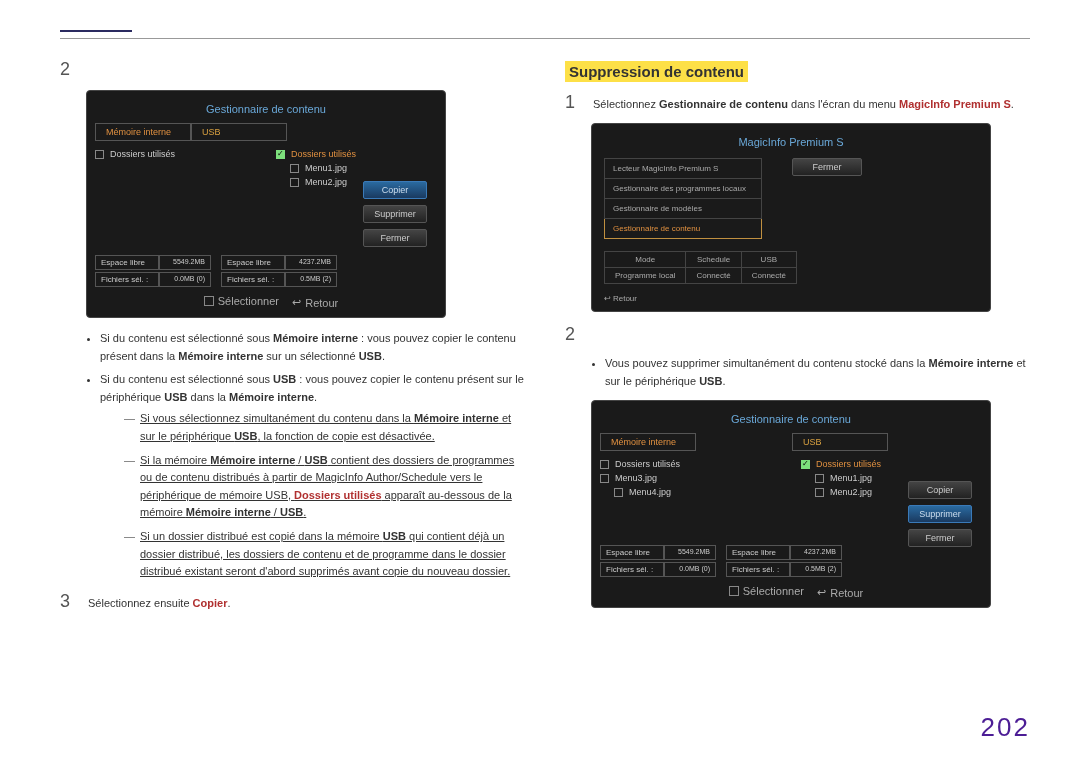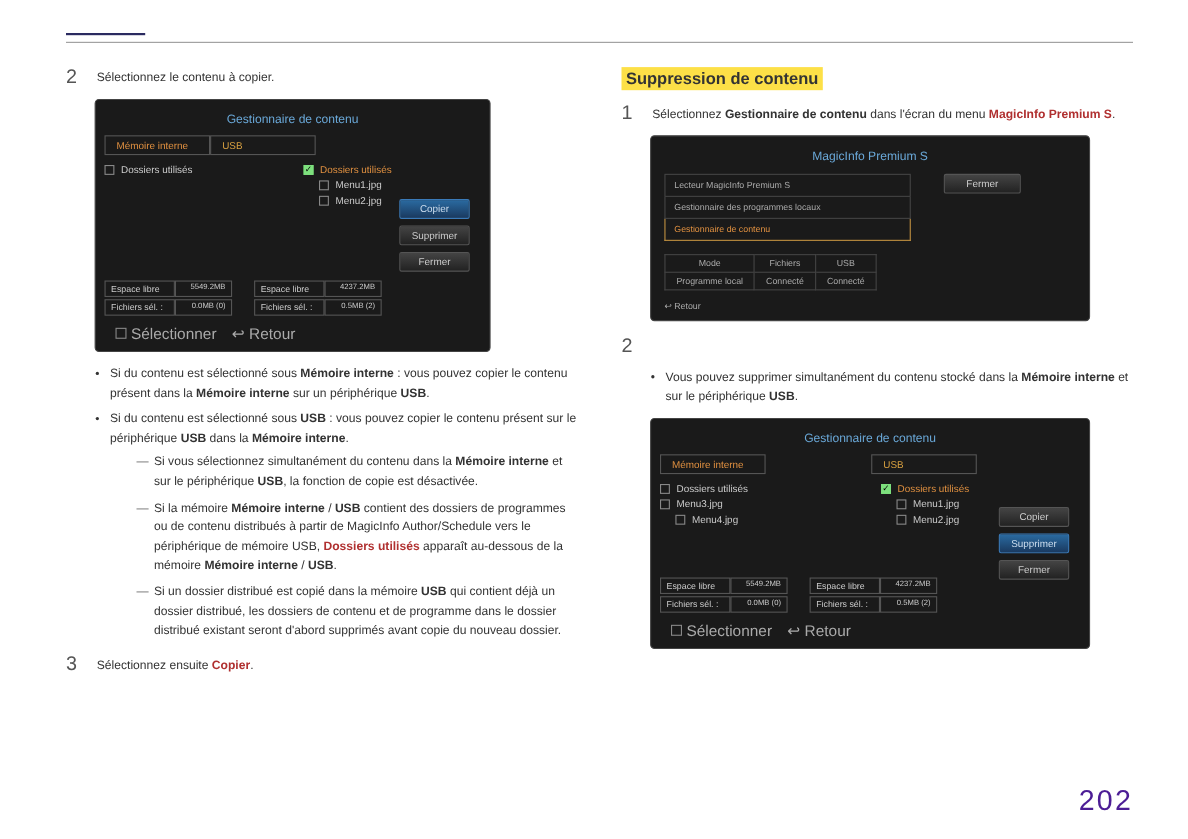--- a/index.html
+++ b/index.html
@@ -15,21 +15,21 @@
   }
   .topline { border-top: 2px solid #2a2a60; width: 72px; margin-bottom: 6px; }
   .hr { border-top: 1px solid #999; margin-bottom: 20px; }
   .twocol { display: flex; gap: 40px; }
   .col { flex: 1; }
   .step { display: flex; gap: 12px; margin-bottom: 10px; }
   .step-num { font-size: 18px; color: #555; width: 16px; flex-shrink: 0; }
   .step-text { padding-top: 4px; line-height: 1.5; }
   .bullets { margin-left: 28px; margin-top: 8px; }
   .bullets li { list-style: disc; margin-left: 12px; line-height: 1.6; margin-bottom: 6px; }
-  .sub { margin-left: 12px; margin-top: 4px; }
+  .sub { margin-left: 12px; margin-top: 4px; text-decoration: underline; }
   .sub li { list-style: none; position: relative; padding-left: 16px; line-height: 1.6; margin-bottom: 6px; }
   .sub li::before { content: "―"; position: absolute; left: 0; color: #666; }
   .bold { font-weight: 600; }
   .red { color: #b03030; font-weight: 600; }
   .highlight { background: #fde047; color: #333; font-weight: 700; font-size: 15px; padding: 2px 4px; display: inline-block; margin-bottom: 10px; margin-top: 2px; }
   .pagenum { position: absolute; right: 50px; bottom: 20px; font-size: 26px; color: #4c1d95; letter-spacing: 2px; }
 
   
   .panel { background: #1a1a1a; border: 1px solid #444; border-radius: 4px; padding: 8px; color: #ccc; font-size: 9px; margin: 10px 0 12px 26px; width: 360px; }
   .panel .title { color: #6aa8d8; text-align: center; font-size: 11px; margin-bottom: 8px; margin-top: 4px; }
@@ -38,34 +38,34 @@
   .tabcell.on { color: #d8a040; }
   .filerow { display: flex; align-items: center; gap: 6px; padding: 2px 0; }
   .cb { width: 9px; height: 9px; border: 1px solid #888; display: inline-block; }
   .cb.ck { background: #7de07d; border-color: #7de07d; position: relative; }
   .cb.ck::after { content: "✓"; color: #000; font-size: 8px; position: absolute; top: -2px; left: 0; }
   .orange { color: #e09040; }
   .panel .btncol { position: absolute; right: 10px; display: flex; flex-direction: column; gap: 6px; }
   .pnlbody { position: relative; min-height: 100px; }
   .pbtn { background: linear-gradient(#2a6aa0,#1a3a60); color: #cde; border: 1px solid #3a7ab8; border-radius: 2px; padding: 3px 10px; font-size: 9px; text-align: center; width: 64px; }
   .pbtn.gray { background: linear-gradient(#444,#222); border-color: #555; color: #ccc; }
-  .statgrid { display: flex; gap: 20px; margin-top: 8px; }
+  .statgrid { display: flex; gap: 10px; margin-top: 8px; }
   .statcol { display: flex; flex-direction: column; gap: 2px; }
   .statrow { display: flex; }
   .statlabel { border: 1px solid #555; padding: 2px 5px; width: 64px; font-size: 8px; }
   .statval { border: 1px solid #555; padding: 2px 5px; width: 52px; font-size: 7px; text-align: right; }
-  .pfoot { text-align: left; font-size: 14px; color: #aaa; margin-top: 8px; }
+  .pfoot { text-align: center; font-size: 11px; color: #aaa; margin-top: 8px; }
   .pfoot .k { display: inline-flex; align-items: center; gap: 4px; margin-left: 10px; }
   .iconbox { width: 10px; height: 10px; border: 1px solid #888; display: inline-block; }
 
   
   .menuPanel { background: #1a1a1a; border: 1px solid #444; border-radius: 4px; padding: 8px 12px 8px 12px; color: #ccc; font-size: 9px; margin: 10px 0 12px 26px; width: 400px; }
   .menuPanel .title { color: #6aa8d8; text-align: center; font-size: 11px; margin: 4px 0 10px; }
   .mprow { display: flex; gap: 30px; align-items: flex-start; }
-  .mplist { border: 0; width: 224px; }
+  .mplist { border: 0; width: 158px; }
   .mpitem { border: 1px solid #444; border-top: 0; padding: 5px 8px; color: #aaa; font-size: 8px; }
   .mpitem:first-child { border-top: 1px solid #444; }
   .mpitem.sel { color: #e09040; border-color: #c09040; }
   .mpclose { }
   .mptable { margin-top: 12px; border-collapse: collapse; }
   .mptable td { border: 1px solid #444; padding: 3px 10px; font-size: 8px; color: #aaa; text-align: center; }
   .mpfoot { text-align: left; margin-top: 10px; font-size: 8px; color: #aaa; }
 
   .splitlist { display: flex; gap: 20px; }
   .splitcol { flex: 1; }
@@ -75,21 +75,20 @@
 
 <div class="topline"></div>
 <div class="hr"></div>
 
 <div class="twocol">
 
   <div class="col">
 
     <div class="step">
       <div class="step-num">2</div>
-      <div class="step-text">Sélectionnez le contenu à copier.</div>
     </div>
 
     <div class="panel">
       <div class="title">Gestionnaire de contenu</div>
       <div class="tabs">
         <div class="tabcell" style="color:#e09040">Mémoire interne</div>
         <div class="tabcell on">USB</div>
       </div>
       <div class="pnlbody">
         <div class="splitlist">
@@ -149,21 +148,21 @@
           </span>
         <span class="k">
             <span>↩</span>
             <span>Retour</span>
           </span>
       </div>
     </div>
 
     <ul class="bullets">
       <li>
-        <span>Si du contenu est sélectionné sous </span><span class="bold">Mémoire interne</span><span> : vous pouvez copier le contenu présent dans la </span><span class="bold">Mémoire interne</span><span> sur un périphérique </span><span class="bold">USB</span><span>.</span>
+        <span>Si du contenu est sélectionné sous </span><span class="bold">Mémoire interne</span><span> : vous pouvez copier le contenu présent dans la </span><span class="bold">Mémoire interne</span><span> sur un sélectionné </span><span class="bold">USB</span><span>.</span>
       </li>
       <li>
         <span>Si du contenu est sélectionné sous </span><span class="bold">USB</span><span> : vous pouvez copier le contenu présent sur le périphérique </span><span class="bold">USB</span><span> dans la </span><span class="bold">Mémoire interne</span><span>.</span>
         <ul class="sub">
           <li><span>Si vous sélectionnez simultanément du contenu dans la </span><span class="bold">Mémoire interne</span><span> et sur le périphérique </span><span class="bold">USB</span><span>, la fonction de copie est désactivée.</span></li>
           <li><span>Si la mémoire </span><span class="bold">Mémoire interne</span><span> / </span><span class="bold">USB</span><span> contient des dossiers de programmes ou de contenu distribués à partir de MagicInfo Author/Schedule vers le périphérique de mémoire USB, </span><span class="red">Dossiers utilisés</span><span> apparaît au-dessous de la mémoire </span><span class="bold">Mémoire interne</span><span> / </span><span class="bold">USB</span><span>.</span></li>
           <li><span>Si un dossier distribué est copié dans la mémoire </span><span class="bold">USB</span><span> qui contient déjà un dossier distribué, les dossiers de contenu et de programme dans le dossier distribué existant seront d'abord supprimés avant copie du nouveau dossier.</span></li>
         </ul>
       </li>
     </ul>
@@ -181,31 +180,32 @@
       <div class="step-num">1</div>
       <div class="step-text"><span>Sélectionnez </span><span class="bold">Gestionnaire de contenu</span><span> dans l'écran du menu </span><span class="red">MagicInfo Premium S</span><span>.</span></div>
     </div>
 
     <div class="menuPanel">
       <div class="title">MagicInfo Premium S</div>
       <div class="mprow">
         <div class="mplist">
           <div class="mpitem">Lecteur MagicInfo Premium S</div>
           <div class="mpitem">Gestionnaire des programmes locaux</div>
+          <div class="mpitem">Gestionnaire de modèles</div>
           <div class="mpitem sel">Gestionnaire de contenu</div>
         </div>
         <div class="mpclose">
             <div class="pbtn gray" style="width:70px">Fermer</div>
           </div>
       </div>
       <table class="mptable">
         <tbody>
             <tr>
               <td>Mode</td>
-              <td>Fichiers</td>
+              <td>Schedule</td>
               <td>USB</td>
             </tr>
         <tr>
               <td>Programme local</td>
               <td>Connecté</td>
               <td>Connecté</td>
             </tr>
       </tbody>
         </table>
       <div class="mpfoot"><span>↩</span> <span>Retour</span></div>

